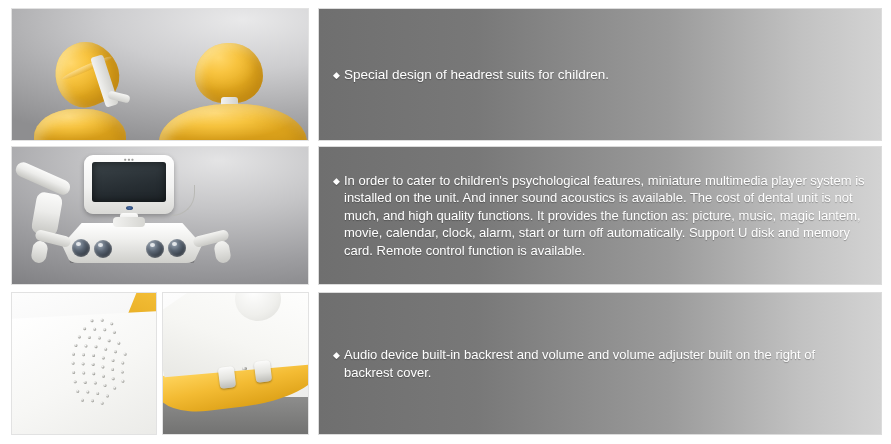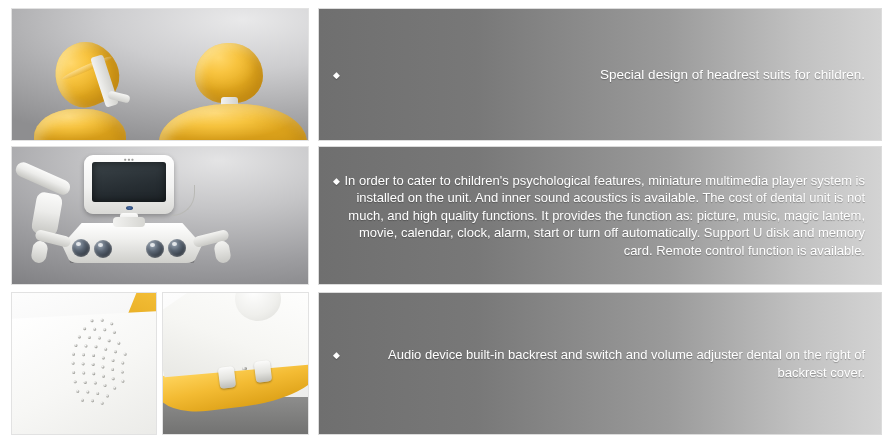--- a/index.html
+++ b/index.html
@@ -169,21 +169,21 @@
     line-height:17.5px;
     text-shadow:0 1px 1px rgba(0,0,0,.30);
   }
   .bullet{
     flex:0 0 auto;
     width:11px;
     font-size:9px;
     line-height:18px;
     color:#ffffff;
   }
-  .btext{flex:1 1 auto;text-align:right;}
+  .btext{flex:1 1 auto;}
   .tp1 .bullet-line{font-size:13.5px;}
 </style>
 </head>
 <body>
 
 <div class="sheet">
 
   <div class="media-col" style="left:11px;top:8px;width:298px;height:133px;">
     <div class="photo" style="width:298px;height:133px;">
       <div class="bg-studio"></div>
@@ -317,18 +317,18 @@
       <div class="knob" style="left:56px;top:74px;width:16px;height:21px;transform:rotate(-7deg);"></div>
       <div class="knob" style="left:92px;top:68px;width:16px;height:21px;transform:rotate(-7deg);"></div>
       <div class="dot" style="left:79px;top:74px;width:5px;height:3px;border-radius:2px;"></div>
     </div>
   </div>
 
   <div class="textpanel" style="left:318px;top:292px;width:564px;height:143px;">
     <div class="tp-inner">
       <div class="bullet-line">
         <span class="bullet">◆</span>
-        <span class="btext">Audio device built-in backrest and switch and volume adjuster dental on the right of backrest cover.</span>
+        <span class="btext">Audio device built-in backrest and volume and volume adjuster built on the right of backrest cover.</span>
       </div>
     </div>
   </div>
 
 </div>
 
 </body></html>

